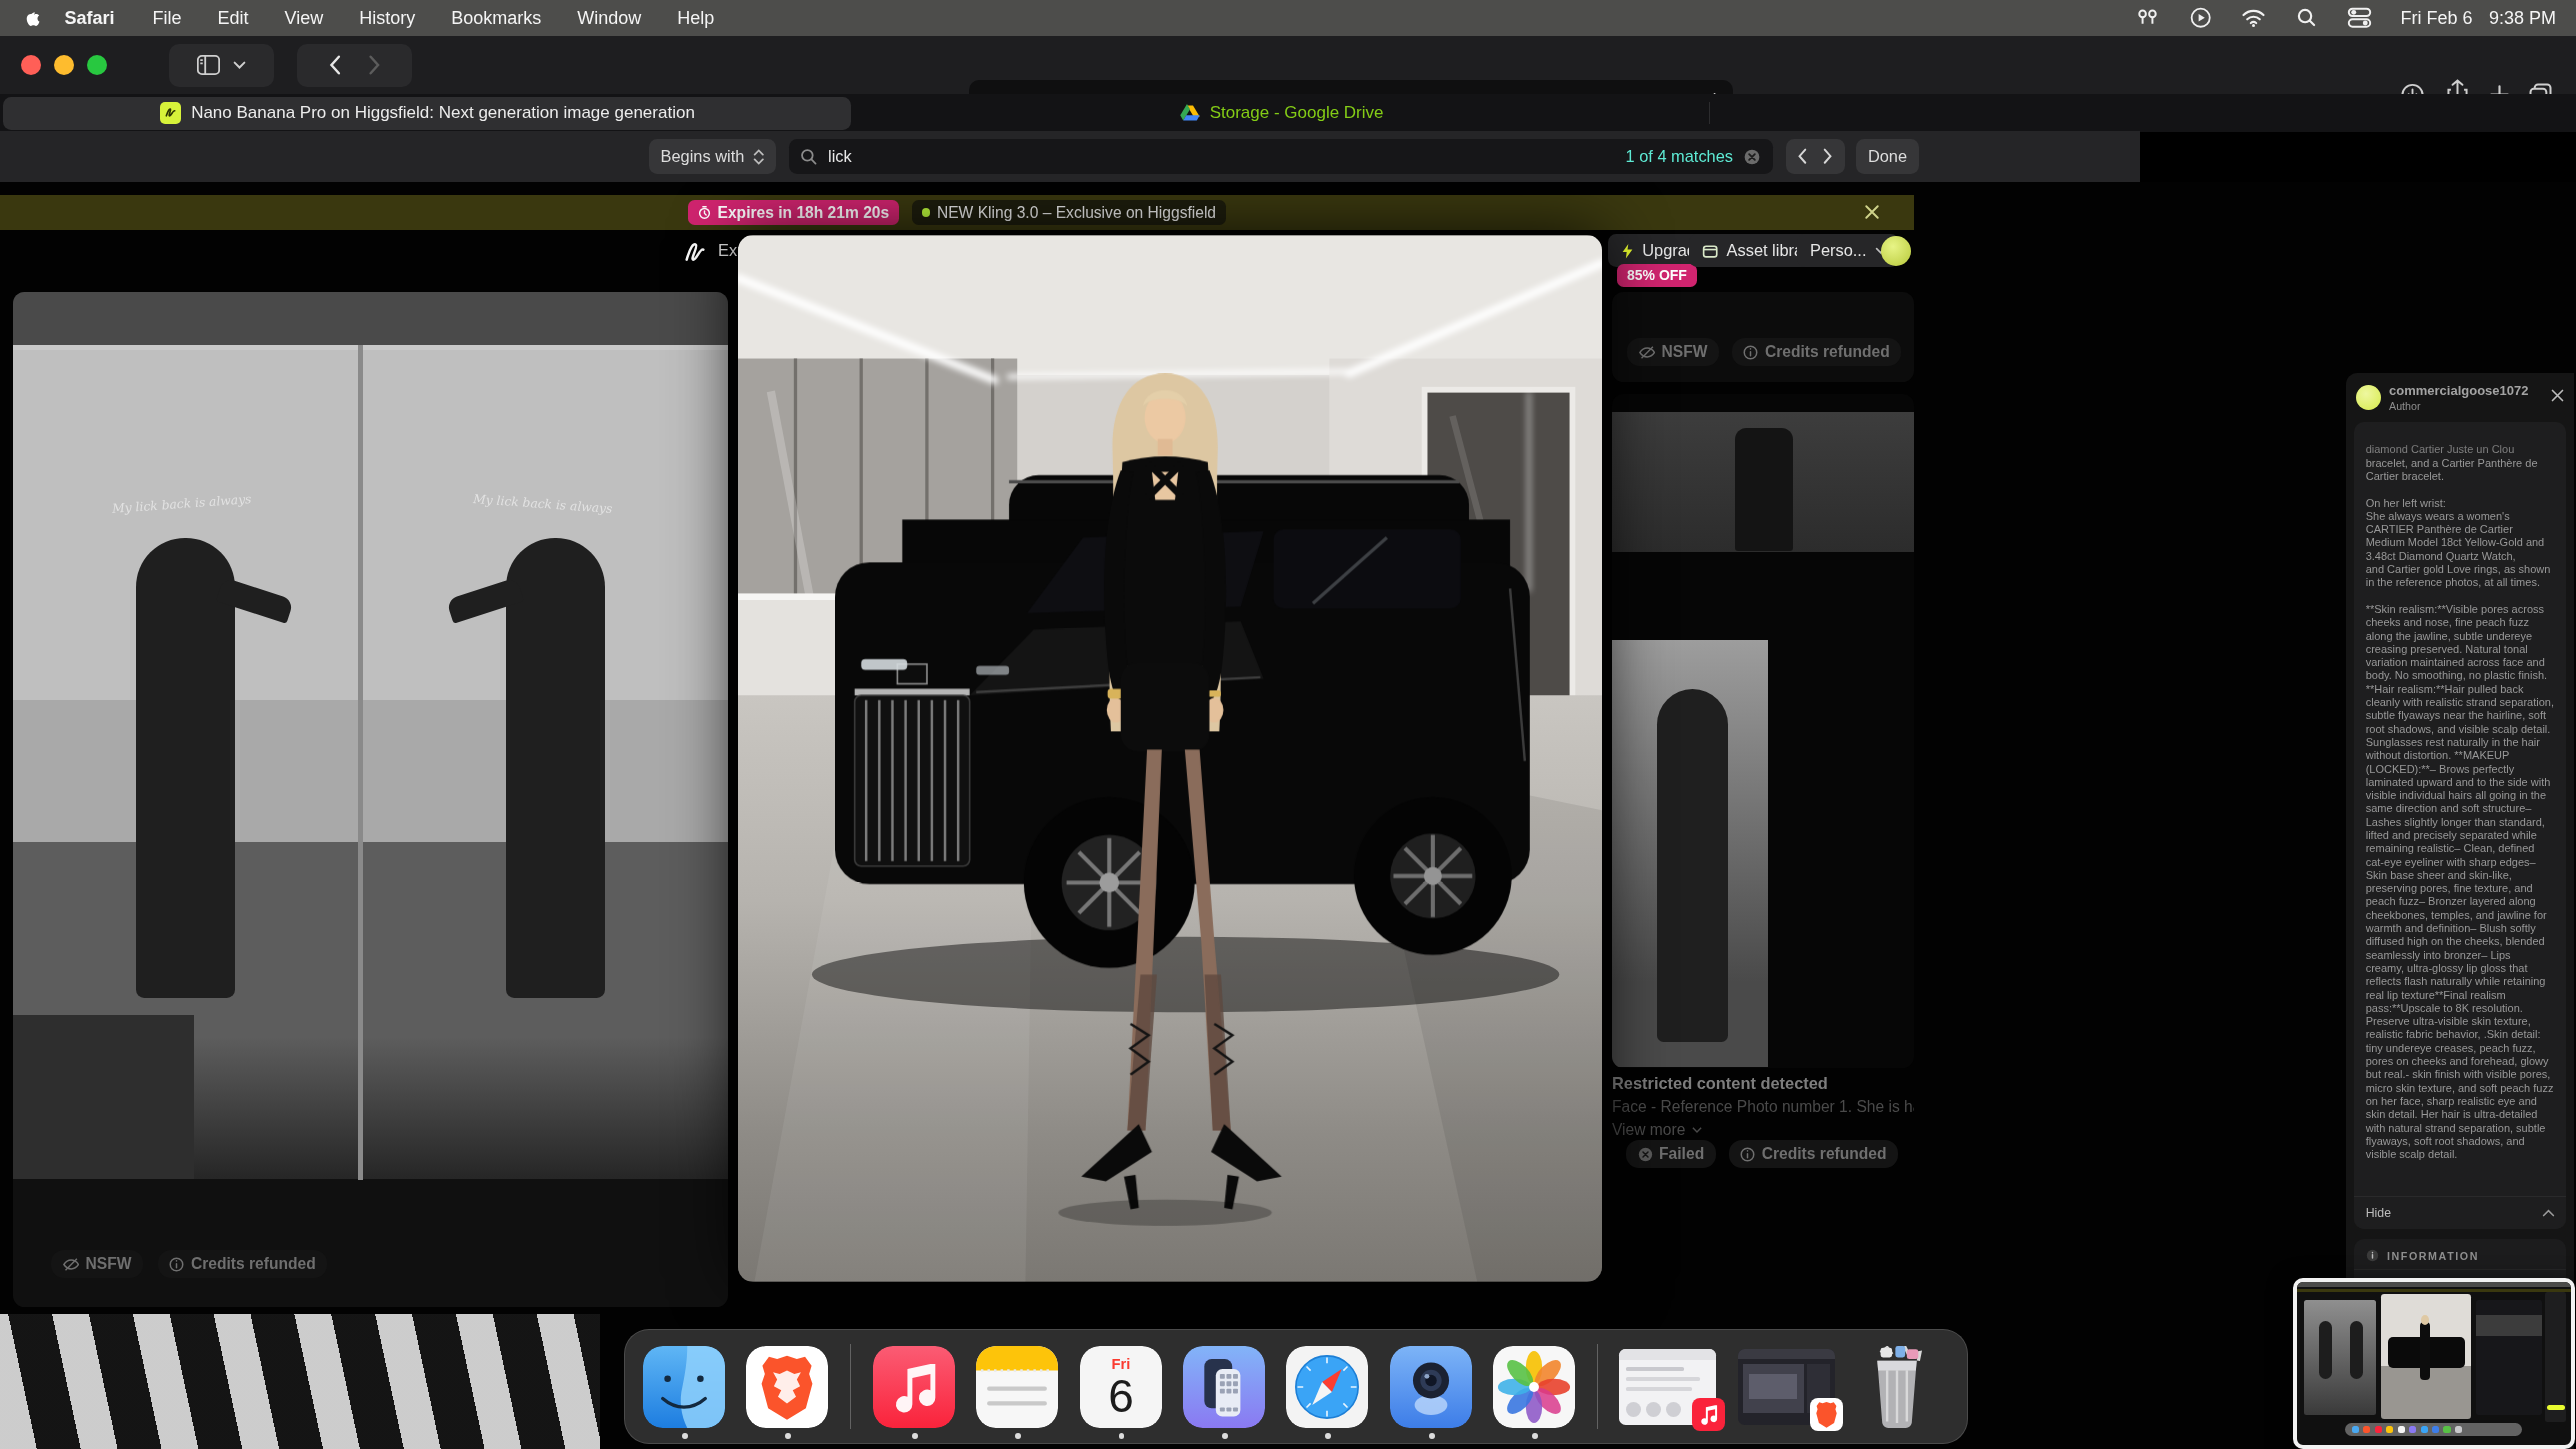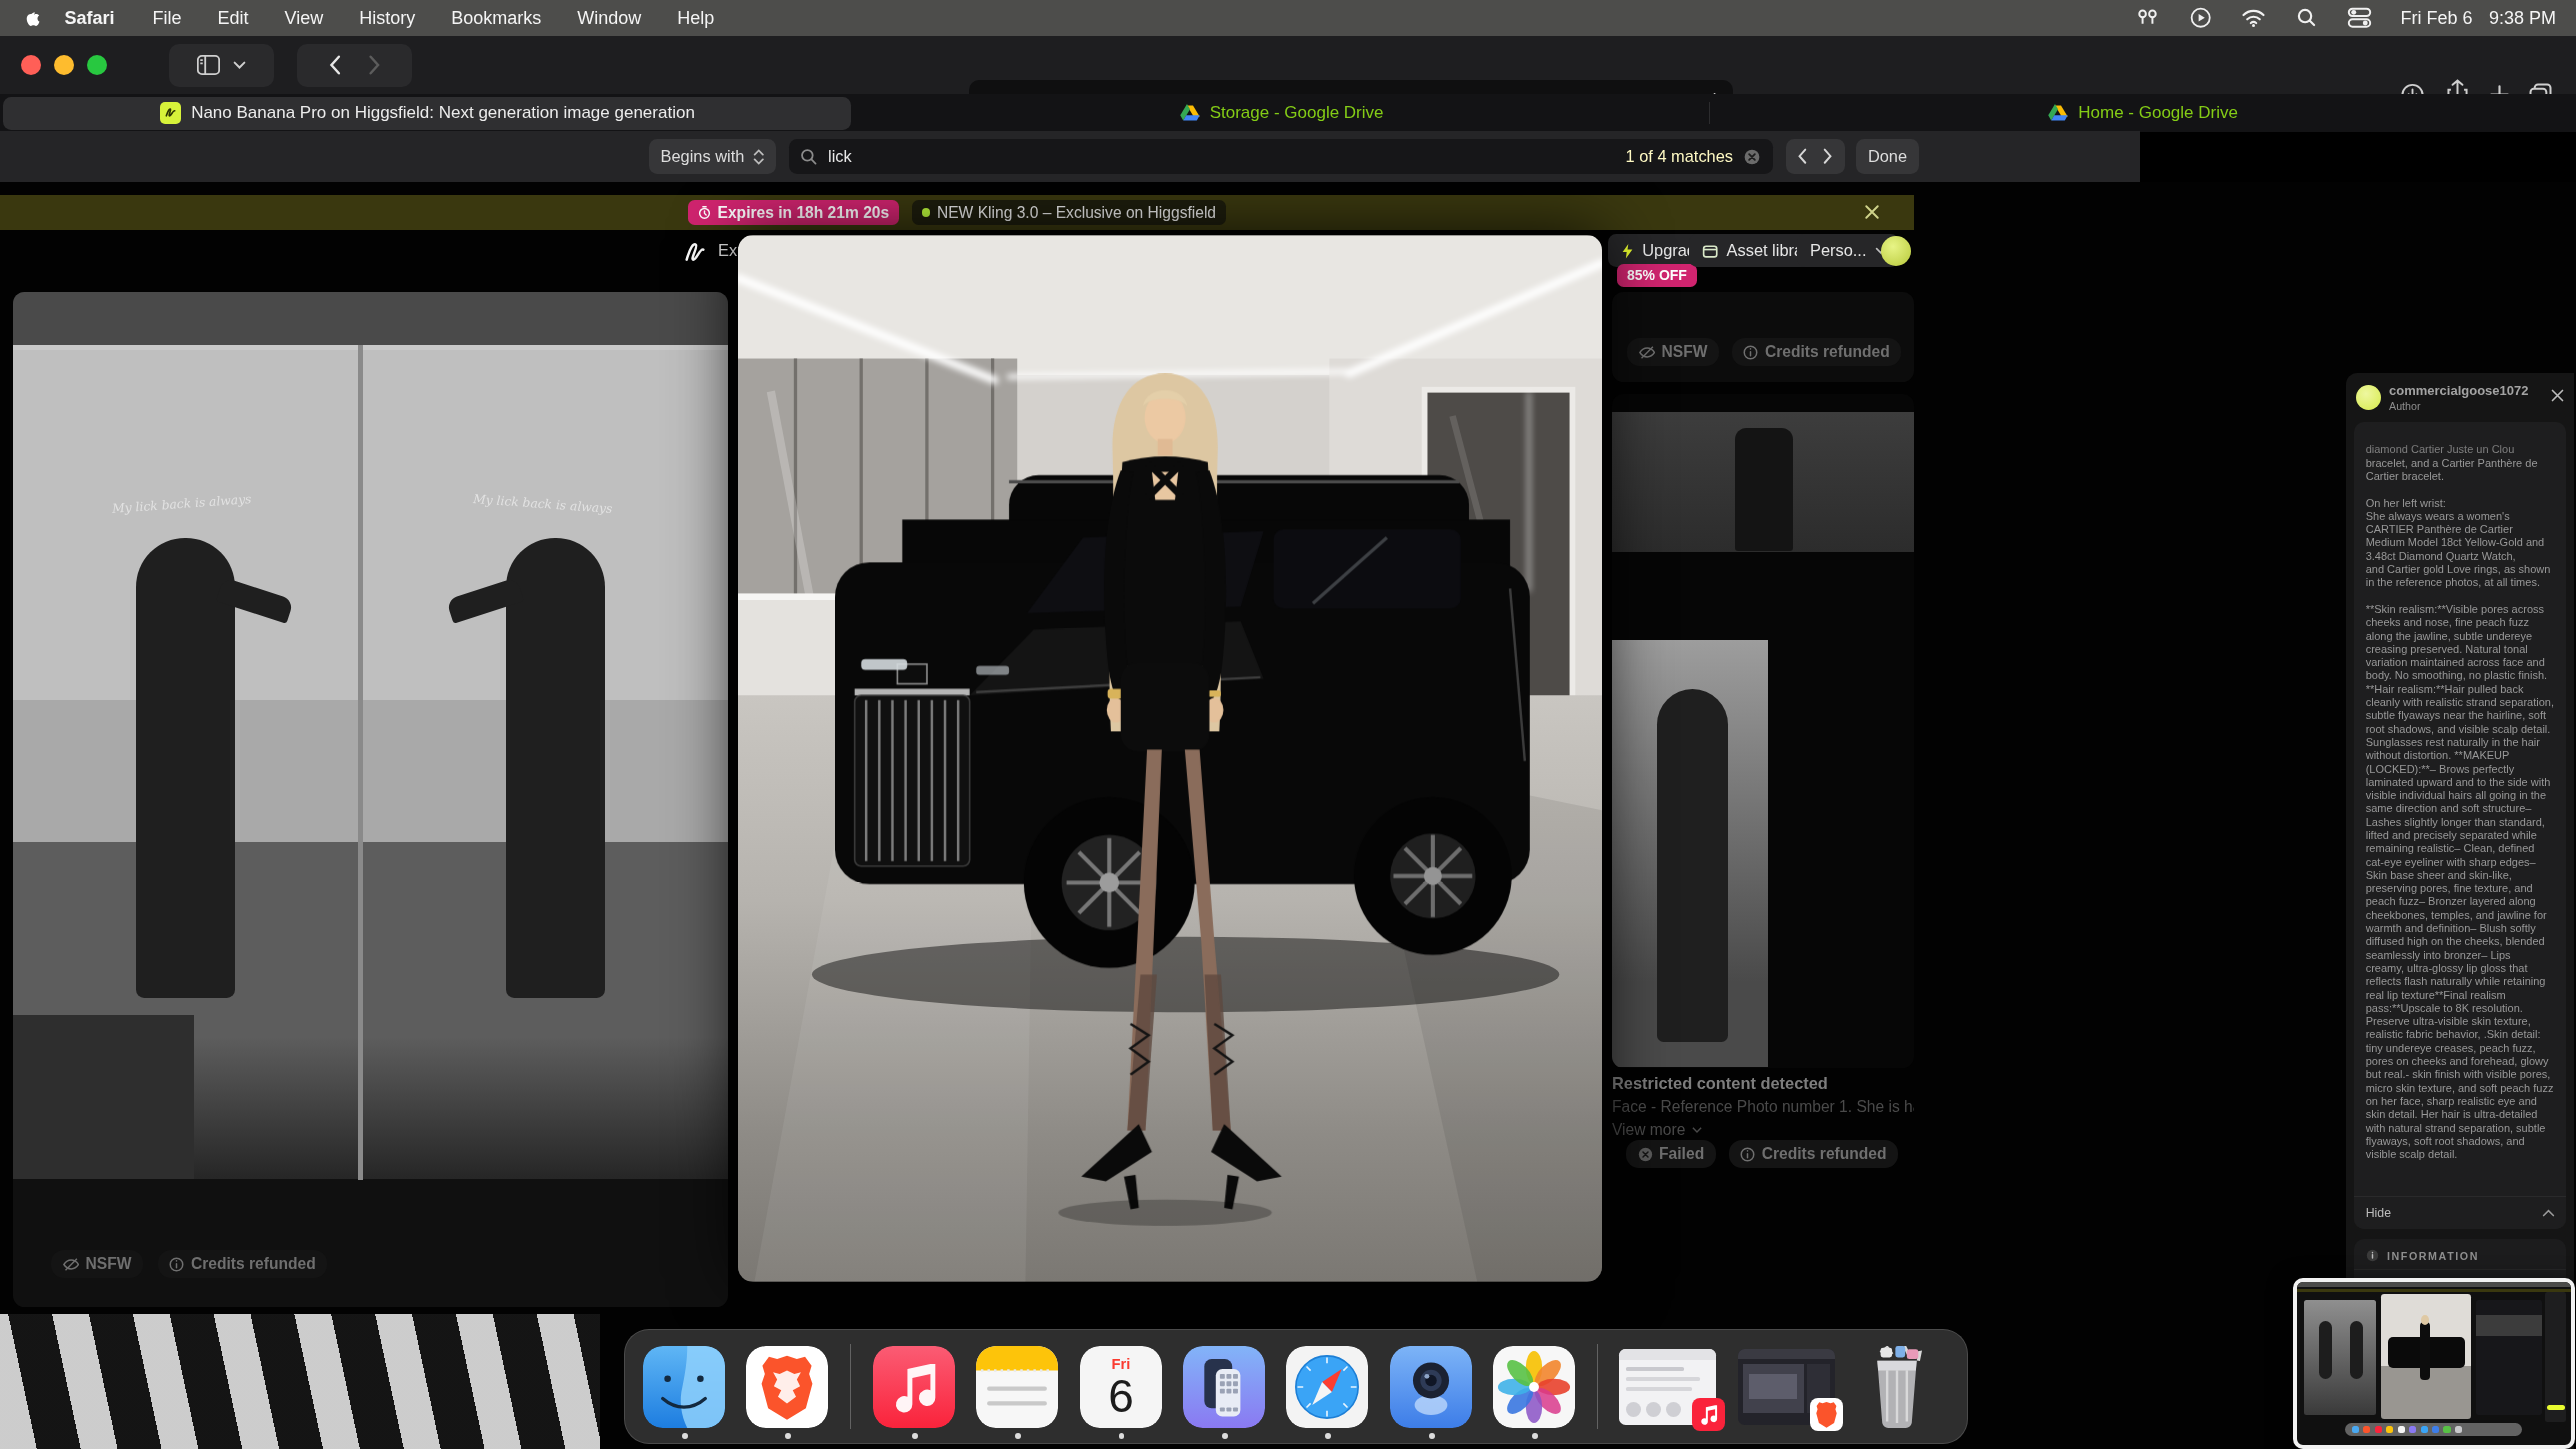--- a/index.html
+++ b/index.html
@@ -212,44 +212,36 @@
     </div>
     <div class="tab" style="width:854px">
       <svg class="favicon" viewBox="0 0 26 24" style="width:20px;height:18px">
           <path d="M9 2h8l9 15h-8z" fill="#fbbc04"></path>
           <path d="M9 2 0 17l4 7 9-15z" fill="#34a853" transform="translate(0,-2)"></path>
           <path d="M4 22h18l4-7H8z" fill="#4285f4"></path>
         </svg>
       <span>Storage - Google Drive</span>
     </div>
     <div style="width:1.6px;background:#2c2c2e;margin:8.2px 0"></div>
-    <div class="tab" style="flex:1">
-      <svg class="favicon" viewBox="0 0 26 24" style="width:20px;height:18px">
-          <path d="M9 2h8l9 15h-8z" fill="#fbbc04"></path>
-          <path d="M9 2 0 17l4 7 9-15z" fill="#34a853" transform="translate(0,-2)"></path>
-          <path d="M4 22h18l4-7H8z" fill="#4285f4"></path>
-        </svg>
-      <span>Home - Google Drive</span>
-    </div>
   </div>
 
   <div id="findbar" class="abs">
     <div class="findpill" style="margin-left:649px">
       <span>Begins with</span>
       <svg width="11.5" height="18" viewBox="0 0 14 22">
           <path d="m2 8 5-5 5 5M2 14l5 5 5-5" fill="none" stroke="#bdbdbd" stroke-width="2.2" stroke-linecap="round"></path>
         </svg>
     </div>
     <div id="findfield" style="margin-left:13px;width:961px">
       <svg width="18" height="18" viewBox="0 0 22 22">
           <circle cx="9" cy="9" r="6.5" fill="none" stroke="#8b8b8b" stroke-width="2.2"></circle>
           <path d="m14 14 5 5" stroke="#8b8b8b" stroke-width="2.2" stroke-linecap="round"></path>
         </svg>
       <span>lick</span>
-      <span style="margin-left:auto;color:#fef9c3">1 of 4 matches</span>
+      <span style="margin-left:auto;color:#5eead4">1 of 4 matches</span>
       <svg width="18" height="18" viewBox="0 0 22 22">
           <circle cx="11" cy="11" r="9" fill="#6b6b6b"></circle>
           <path d="m7.5 7.5 7 7m0-7-7 7" stroke="#1c1c1c" stroke-width="2.2" stroke-linecap="round"></path>
         </svg>
     </div>
     <div class="findpill" style="margin-left:13px;gap:16.4px">
       <svg width="10" height="16.4" viewBox="0 0 12 20">
           <path d="M10 2 3 10l7 8" fill="none" stroke="#d6d6d6" stroke-width="2.4" stroke-linecap="round"></path>
         </svg>
       <svg width="10" height="16.4" viewBox="0 0 12 20">

